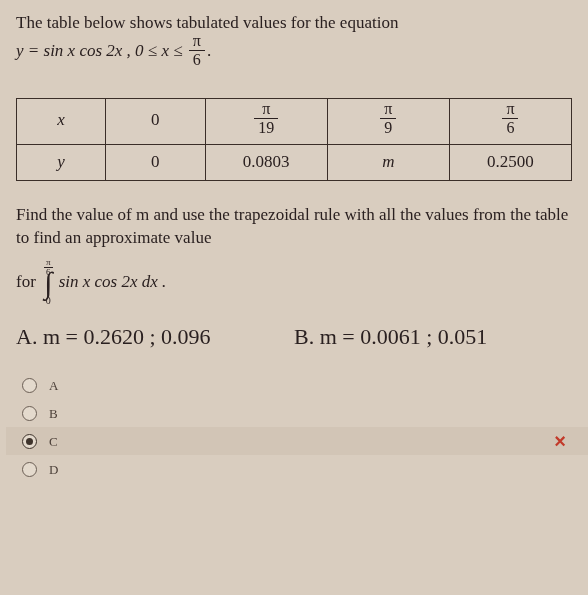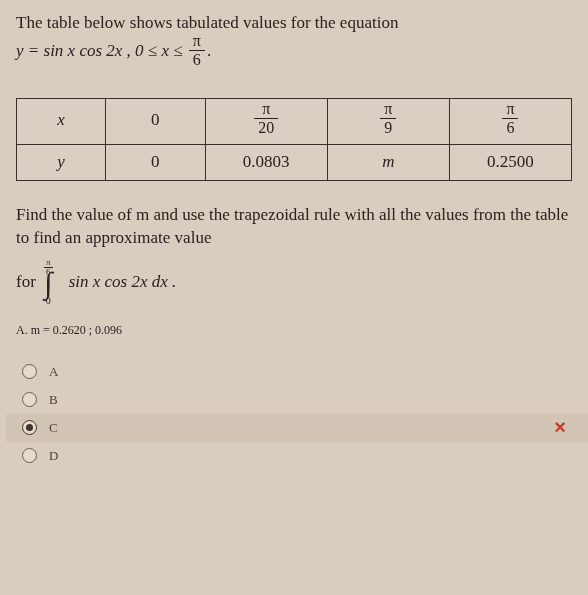--- a/index.html
+++ b/index.html
@@ -43,21 +43,21 @@
   }
   table.data tr:first-child td { padding: 4px 0 6px; }
   .ital { font-style: italic; }
   .prompt { margin: 23px 0 10px; }
   .integral-row { display:flex; align-items:center; margin: 4px 0 14px; font-size:17px;}
   .int-container { display:inline-flex; flex-direction:column; align-items:center; margin:0 2px; line-height:0.9;}
   .int-top { font-size:10px; height:10px;}
   .int-sym { font-size:30px; line-height:26px; font-family:'Times New Roman',serif;}
   .int-bot { font-size:10px; height:10px;}
   .answers { display:flex; flex-wrap:wrap; margin-bottom: 18px; }
-  .answers .cell { width:50%; padding: 2px 0; font-size:12px;}
+  .answers .cell { width:50%; padding: 2px 0; font-size:22px;}
   .options { padding-left: 6px; }
   .opt-row {
     display:flex; align-items:center;
     height: 28px;
     font-size: 13px;
     color: #4b3f38;
   }
   .radio {
     width:15px; height:15px;
     border: 1.6px solid #6b5e54;
@@ -101,21 +101,21 @@
 </div>
 
 <table class="data">
   <tbody>
       <tr>
     <td style="width:16%"><span class="ital">x</span></td>
     <td style="width:18%"><span>0</span></td>
     <td style="width:22%">
       <span class="frac">
         <span class="num">π</span>
-        <span class="den">20</span>
+        <span class="den">19</span>
       </span>
     </td>
     <td style="width:22%">
       <span class="frac">
         <span class="num">π</span>
         <span class="den">9</span>
       </span>
     </td>
     <td style="width:22%">
       <span class="frac">
@@ -141,25 +141,26 @@
   <span class="int-container">
     <span class="int-top">
       <span class="frac" style="font-size:9px">
         <span class="num" style="border-bottom-width:1px;padding:0 2px">π</span>
         <span class="den" style="padding:0 2px">6</span>
       </span>
     </span>
     <span class="int-sym">∫</span>
     <span class="int-bot">0</span>
   </span>
-  <span class="ital" style="margin-left:12px">sin x cos 2x dx .</span>
+  <span class="ital" style="margin-left:2px">sin x cos 2x dx .</span>
 </div>
 
 <div class="answers">
   <div class="cell">A.  m = 0.2620 ; 0.096</div>
+  <div class="cell">B.  m = 0.0061 ; 0.051</div>
 </div>
 
 <div class="options">
   <div class="opt-row">
     <span class="radio"></span>
     <span>A</span>
   </div>
   <div class="opt-row">
     <span class="radio"></span>
     <span>B</span>

